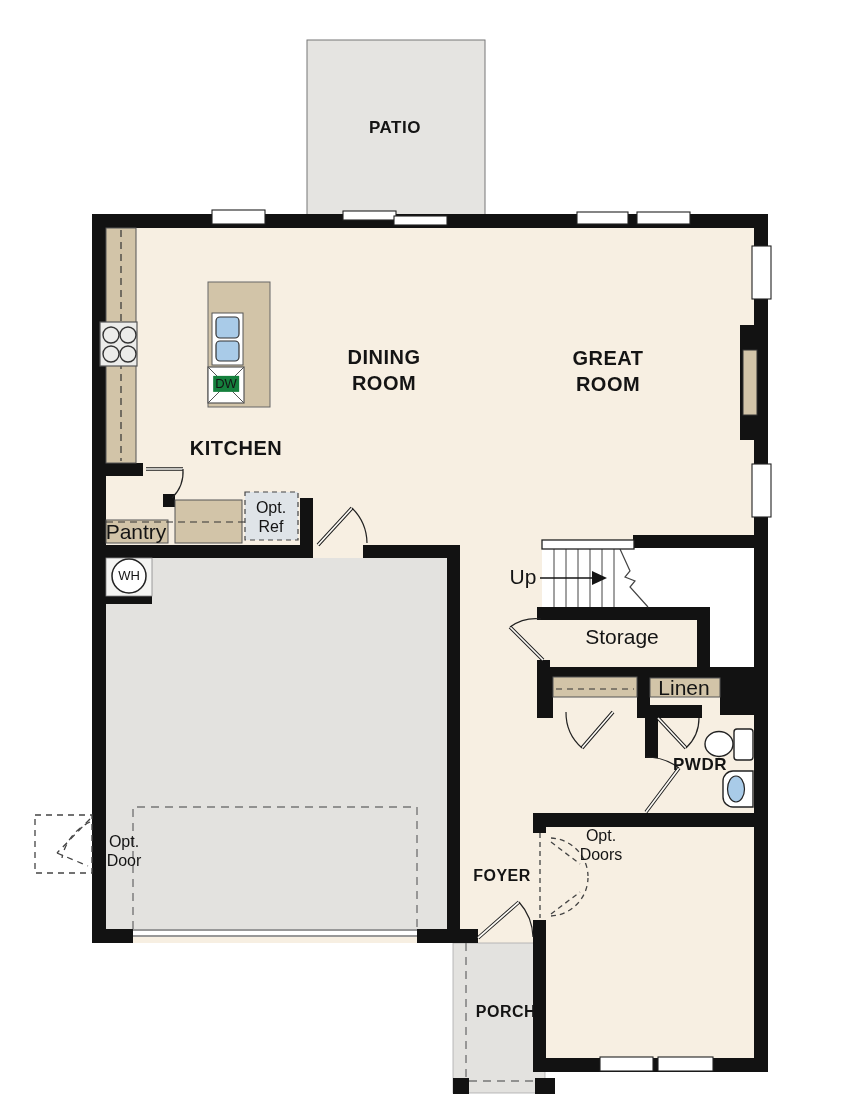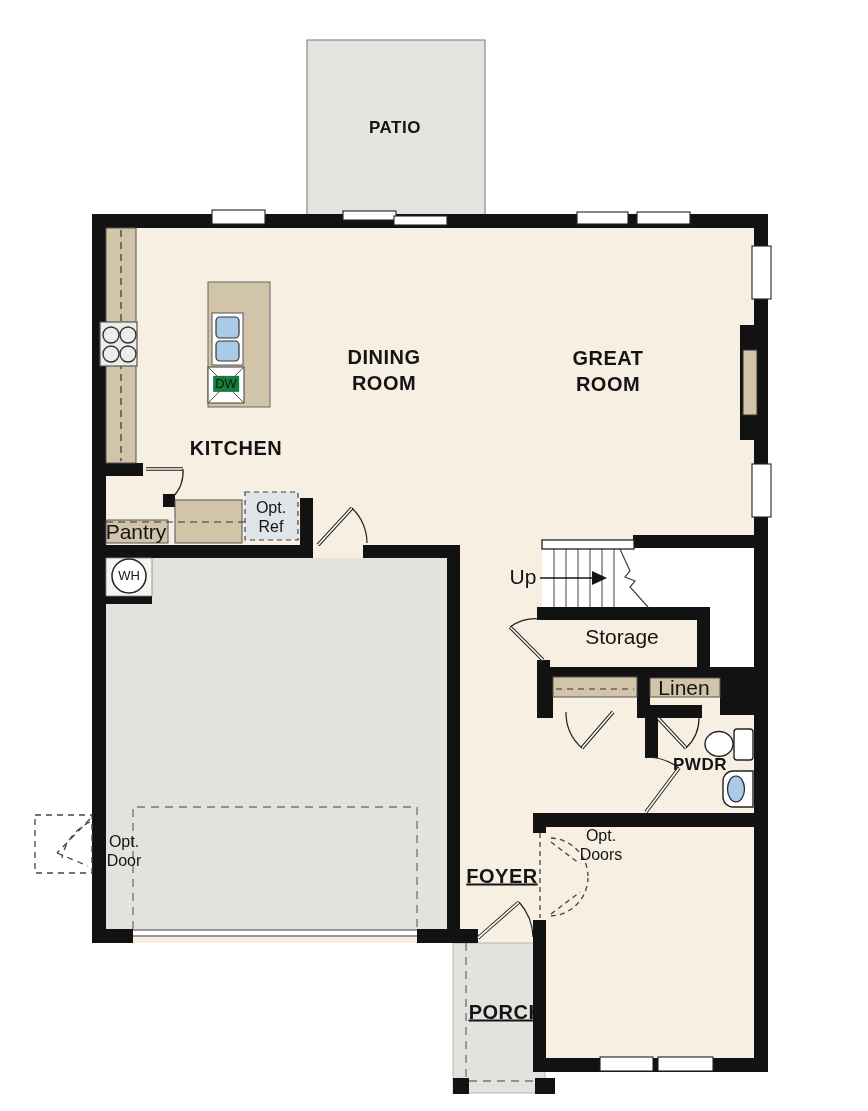--- a/index.html
+++ b/index.html
@@ -3,21 +3,21 @@
 <meta charset="utf-8">
 <style>
   html,body{margin:0;padding:0;background:#ffffff;}
   #canvas{position:relative;width:868px;height:1111px;background:#ffffff;overflow:hidden;
           font-family:"Liberation Sans","DejaVu Sans",sans-serif;color:#141414;}
   #plan-svg{position:absolute;left:0;top:0;}
   .lbl{position:absolute;transform:translate(-50%,-50%);white-space:pre-line;text-align:center;
        color:#141414;line-height:1.25;}
   .b{font-weight:bold;}
   .s20{font-size:20px;line-height:26px;letter-spacing:.5px;}
-  .s18{font-size:20px;letter-spacing:.5px;text-decoration:underline;}
+  .s18{font-size:16px;letter-spacing:.5px;}
   .s17{font-size:17px;letter-spacing:.5px;}
   .s15{font-size:21px;}
   .s14{font-size:16px;line-height:19px;}
   .s13{font-size:13px;}
   .s12{font-size:13px;}
   .onwhite{background:#15803d;padding:0 2px;}
 </style>
 </head>
 <body>
 

